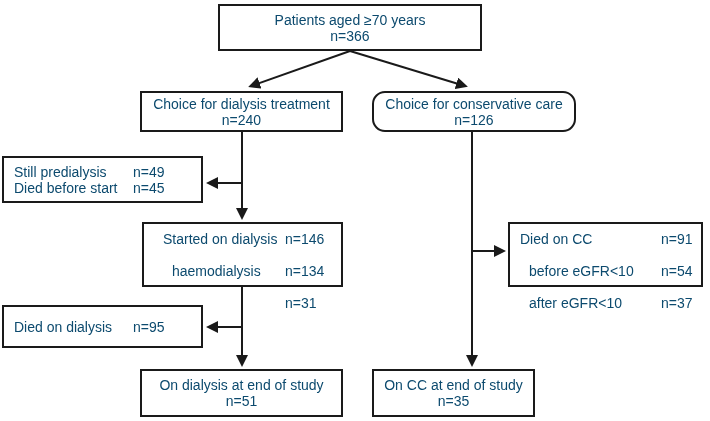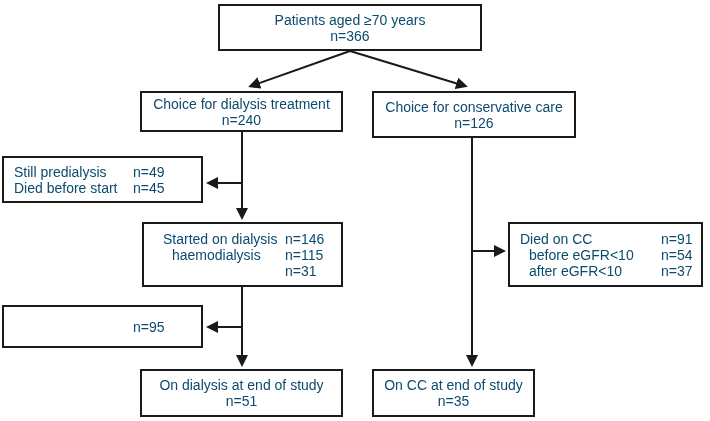--- a/index.html
+++ b/index.html
@@ -40,29 +40,30 @@
   }
   .kv {
     line-height: 16px;
   }
   .kv .row {
     position: relative;
     white-space: nowrap;
   }
   .kv .row.indent {
     padding-left: 9px;
+    margin-top: 16px;
   }
   .kv .val {
     position: absolute;
     top: 0;
   }
   
   #b-patients            { left: 218px; top: 4px;   width: 264px; height: 47px; }
   #b-choice-dialysis     { left: 140px; top: 91px;  width: 203px; height: 41px; }
-  #b-choice-conservative { left: 372px; top: 91px;  width: 204px; height: 47px; }
+  #b-choice-conservative { left: 372px; top: 91px;  width: 204px; height: 41px; border-radius: 13px; }
   #b-still-predialysis   { left: 2px;   top: 156px; width: 201px; height: 47px; padding: 6px 6px 6px 10px; }
   #b-still-predialysis .val { left: 119px; }
   #b-started-dialysis    { left: 142px; top: 222px; width: 201px; height: 65px; padding: 7px 6px 6px 19px; }
   #b-started-dialysis .val { left: 122px; }
   #b-died-cc             { left: 508px; top: 222px; width: 195px; height: 65px; padding: 7px 6px 6px 10px; }
   #b-died-cc .val { left: 113px; padding-left: 28px; }
   #b-died-dialysis       { left: 2px;   top: 305px; width: 201px; height: 43px; padding: 12px 6px 6px 10px; }
   #b-died-dialysis .val { left: 119px; }
   #b-on-dialysis-end     { left: 140px; top: 369px; width: 203px; height: 48px; }
   #b-on-cc-end           { left: 372px; top: 369px; width: 163px; height: 48px; }
@@ -116,21 +117,21 @@
     </div>
   </div>
 
   <div id="b-started-dialysis" class="box kv">
     <div class="row">
       <span>Started on dialysis</span>
       <span class="val">n=146</span>
     </div>
     <div class="row indent">
       <span>haemodialysis</span>
-      <span class="val">n=115</span>
+      <span class="val">n=134</span>
     </div>
     <div class="row indent">
       <span class="val">n=31</span>
     </div>
   </div>
 
   <div id="b-died-cc" class="box kv">
     <div class="row">
       <span>Died on CC</span>
       <span class="val">n=91</span>
@@ -140,20 +141,21 @@
       <span class="val">n=54</span>
     </div>
     <div class="row indent">
       <span>after eGFR&lt;10</span>
       <span class="val">n=37</span>
     </div>
   </div>
 
   <div id="b-died-dialysis" class="box kv">
     <div class="row">
+      <span>Died on dialysis</span>
       <span class="val">n=95</span>
     </div>
   </div>
 
   <div id="b-on-dialysis-end" class="box centered">
     <div>On dialysis at end of study</div>
     <div>n=51</div>
   </div>
 
   <div id="b-on-cc-end" class="box centered">

